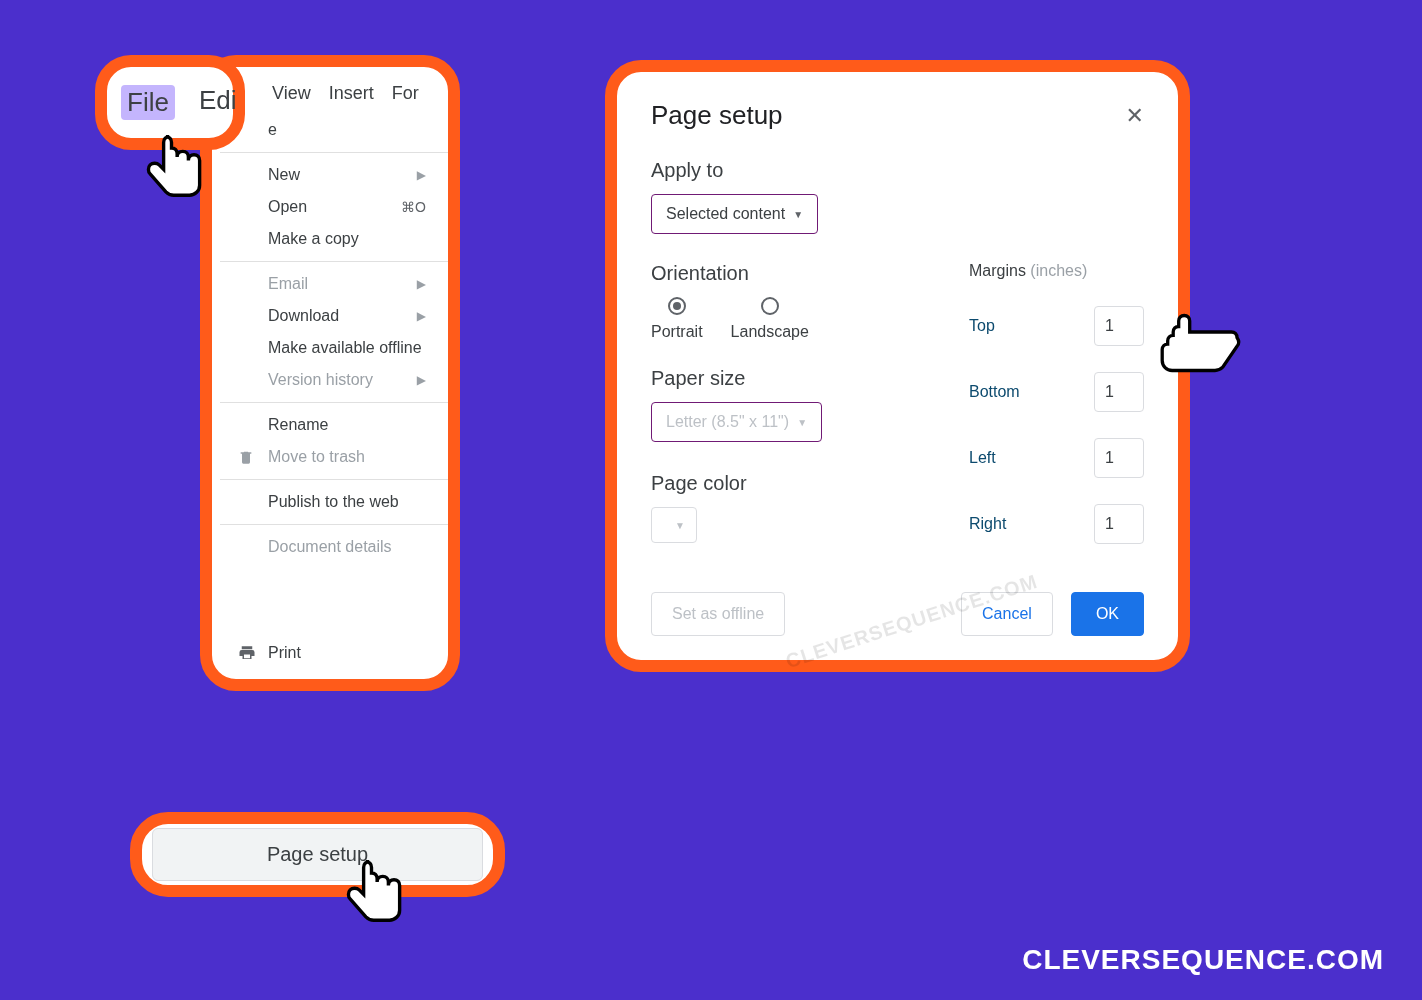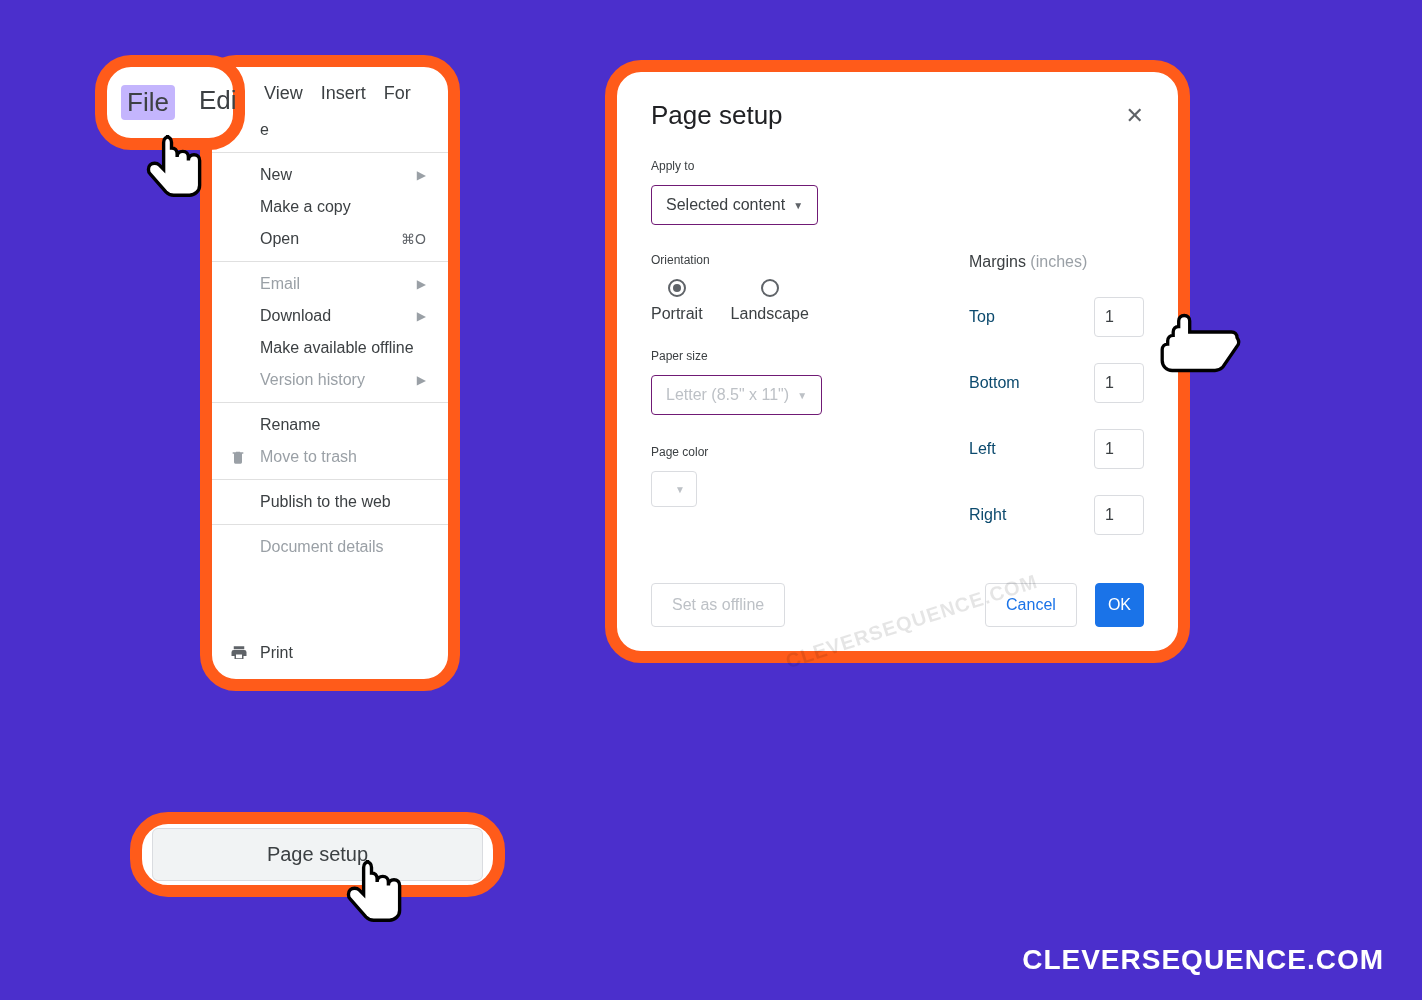--- a/index.html
+++ b/index.html
@@ -14,21 +14,21 @@
 
 
 .left-panel {
   position: absolute;
   left: 200px;
   top: 55px;
   width: 260px;
   background: #fff;
   border: 12px solid #ff5b1a;
   border-radius: 36px;
-  padding: 10px 0 0 0;
+  padding: 10px 0 0 8px;
 }
 
 
 .menubar-box {
   position: absolute;
   left: 95px;
   top: 55px;
   width: 150px;
   background: #fff;
   border: 12px solid #ff5b1a;
@@ -108,21 +108,21 @@
 }
 .dialog-header {
   display:flex;
   justify-content:space-between;
   align-items:center;
   margin-bottom:28px;
 }
 .dialog-title { font-size:26px; color:#202124; font-weight:400; }
 .close-x { color:#5f6368; font-size:22px; cursor:pointer; }
 
-.section-label { font-size:12px; color:#3c4043; font-weight:500; margin-bottom:12px; }
+.section-label { font-size:20px; color:#3c4043; font-weight:500; margin-bottom:12px; }
 .dropdown {
   display:inline-flex;
   align-items:center;
   gap:8px;
   border:1px solid #701a75;
   border-radius:4px;
   padding:10px 14px;
   font-size:16px;
   color:#3c4043;
 }
@@ -182,21 +182,21 @@
 .btn {
   border:1px solid #dadce0;
   border-radius:4px;
   padding:12px 20px;
   font-size:16px;
   background:#fff;
   cursor:pointer;
 }
 .btn.default { color:#bdc1c6; }
 .btn.cancel { color:#1a73e8; margin-left:auto; font-weight:500; }
-.btn.ok { background:#1a73e8; color:#fff; border-color:#1a73e8; font-weight:500; padding:12px 12px; }
+.btn.ok { background:#1a73e8; color:#fff; border-color:#1a73e8; font-weight:500; padding:12px 24px; }
 
 .watermark {
   position:absolute;
   left:780px;
   top:610px;
   transform:rotate(-18deg);
   font-size:20px;
   letter-spacing:1px;
   color:rgba(0,0,0,0.10);
   font-weight:600;
@@ -241,25 +241,25 @@
   </div>
   <div class="file-item">
     <span>e</span>
   </div>
   <div class="sep"></div>
   <div class="file-item">
     <span>New</span>
     <span class="arrow">▶</span>
   </div>
   <div class="file-item">
-    <span>Make a copy</span>
-  </div>
-  <div class="file-item">
     <span>Open</span>
     <span class="shortcut">⌘O</span>
+  </div>
+  <div class="file-item">
+    <span>Make a copy</span>
   </div>
   <div class="sep"></div>
   <div class="file-item disabled">
     <span>Email</span>
     <span class="arrow">▶</span>
   </div>
   <div class="file-item">
     <span>Download</span>
     <span class="arrow">▶</span>
   </div>

